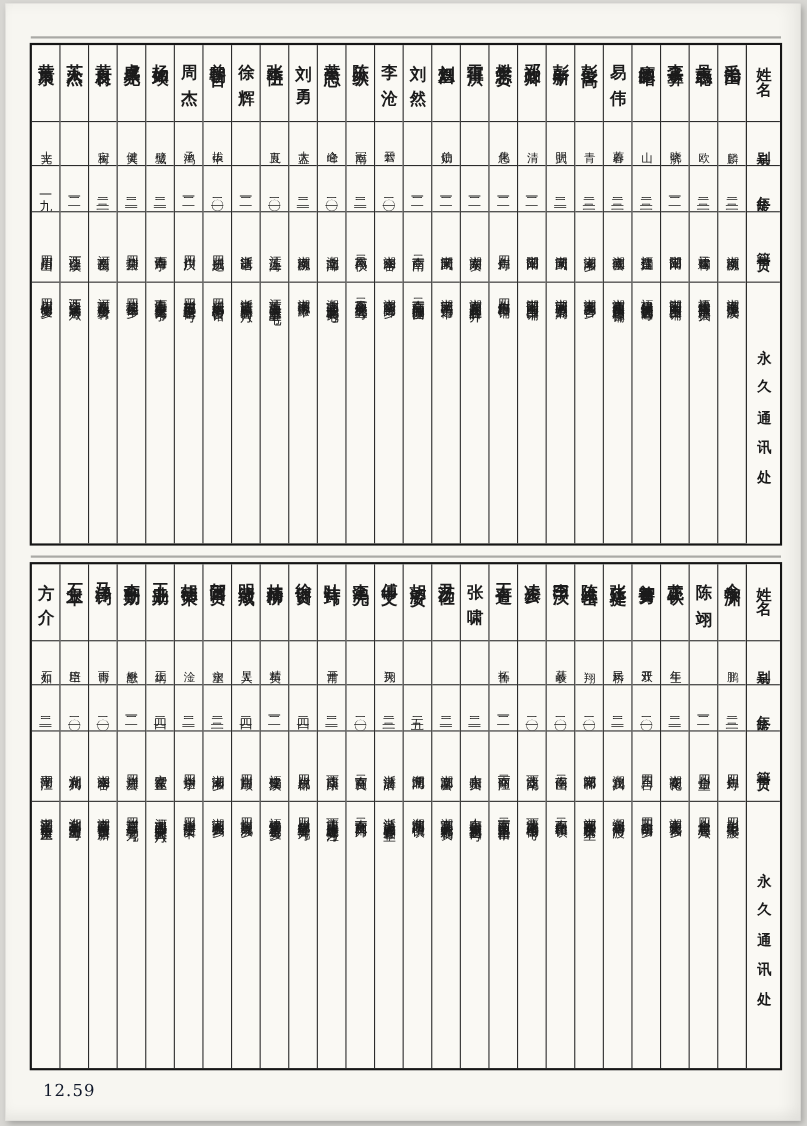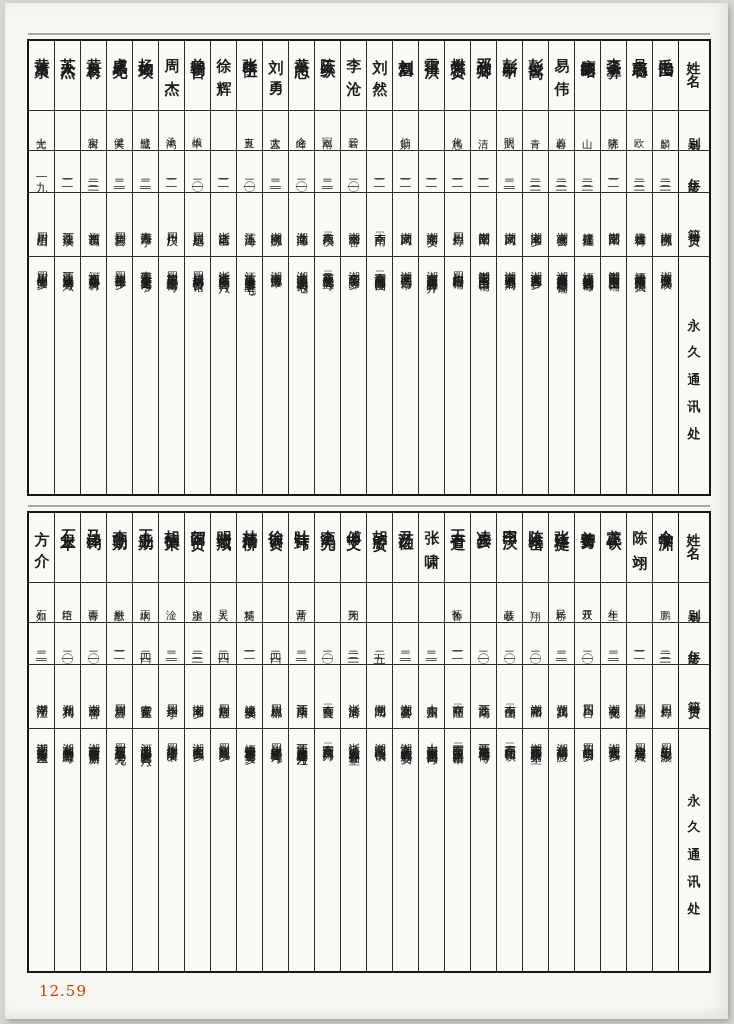--- a/index.html
+++ b/index.html
@@ -50,21 +50,21 @@
   .col.header .vtext{font-weight:bold;}
   .col.header .name .vtext{font-size:14px;letter-spacing:0.9em;padding-top:4px;}
   .col.header .alias .vtext{font-size:12.5px;letter-spacing:0.25em;}
   .col.header .age .vtext{font-size:12.5px;letter-spacing:0.25em;}
   .col.header .native .vtext{font-size:12.5px;letter-spacing:0.45em;}
   .col.header .addr{align-items:center;padding-top:0;}
   .col.header .addr .vtext{font-size:13px;letter-spacing:2.1em;}
   .page-number{
     margin-top:9px;margin-left:12px;
     font-family:"DejaVu Serif",serif;
-    font-size:15px;color:#c2410c;letter-spacing:1px;
+    font-size:15px;color:#0f172a;letter-spacing:1px;
   }
 </style>
 </head>
 <body>
 
 <div class="scan">
   <div class="paper">
     <div class="content">
       <div class="ruleline"></div>
       <div class="sheet t0" id="table-0">

